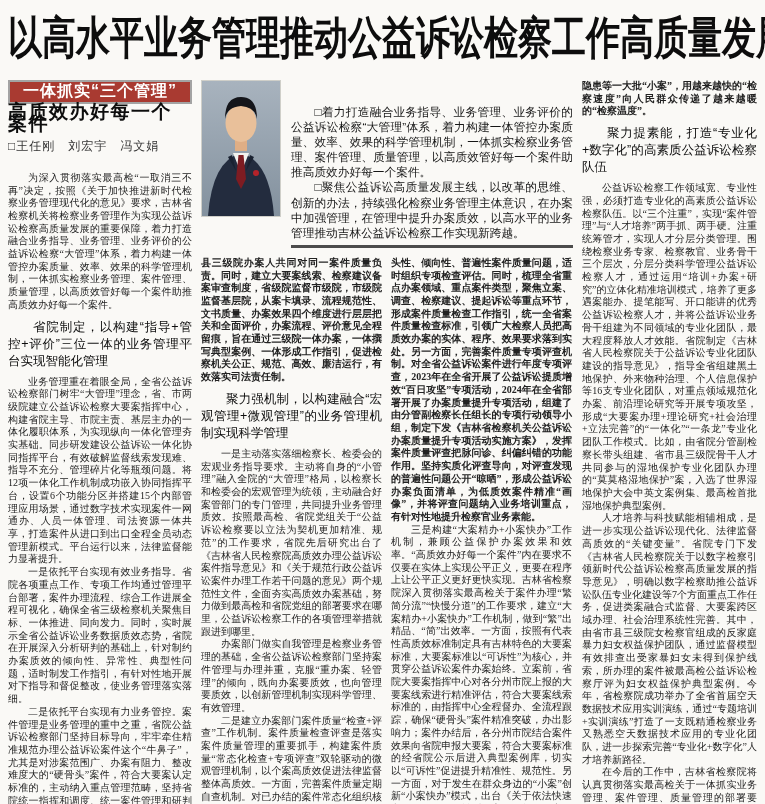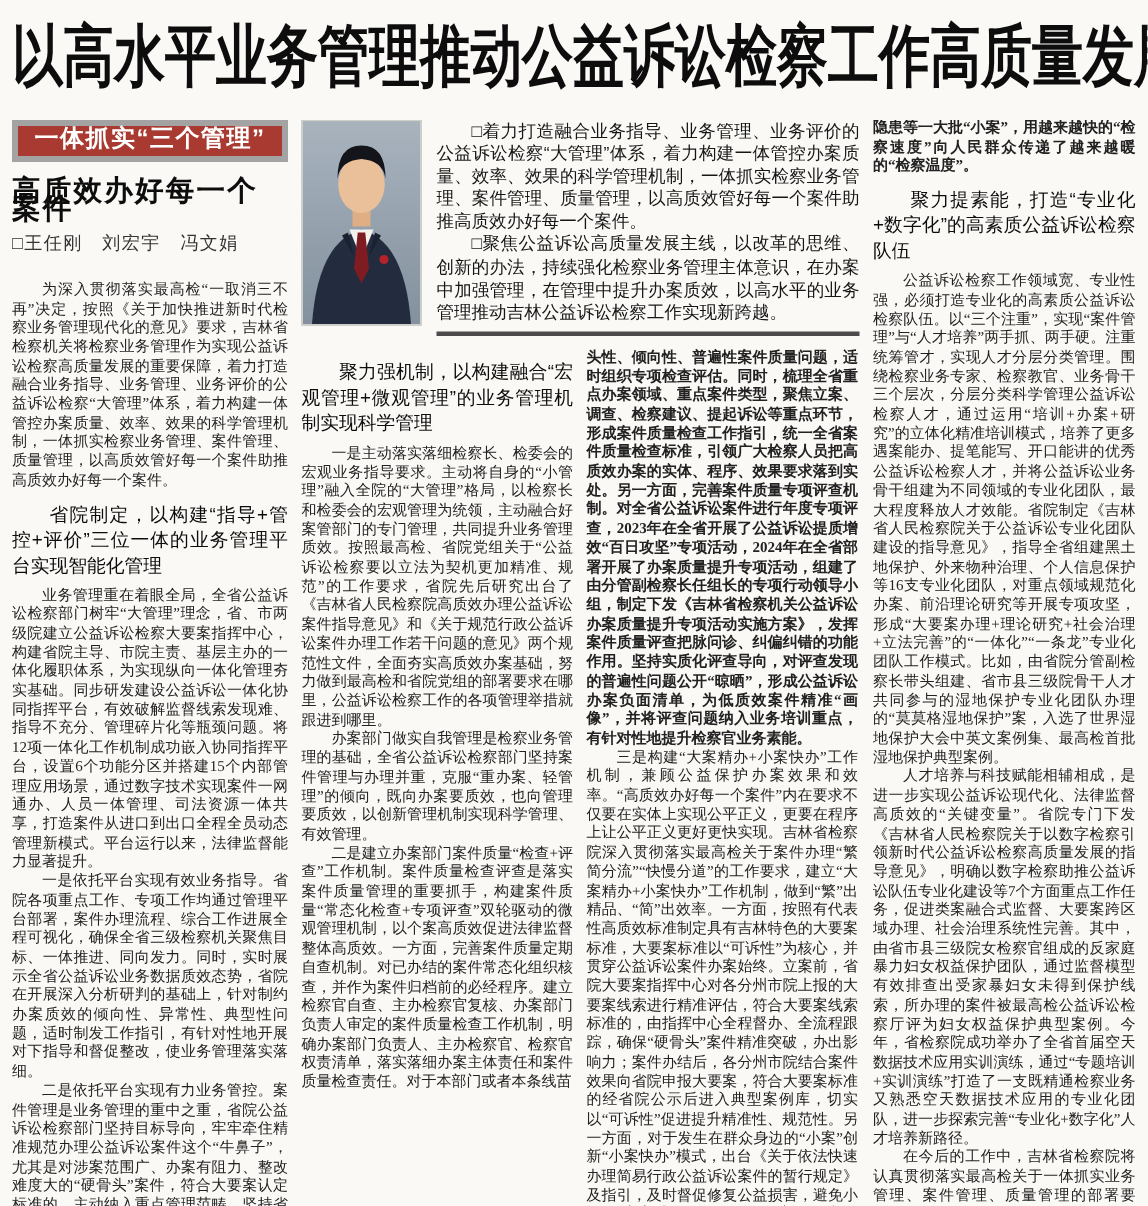--- a/index.html
+++ b/index.html
@@ -15,43 +15,43 @@
   }
 
   .content { display:flex; gap:9px; height:726px; overflow:hidden; margin-top:6px; }
 
   .col { font-size:10px; line-height:12.7px; text-align:justify; }
   .col1 { width:184px; flex:none; }
   .middle { width:372px; flex:none; }
   .col4 { flex:1; }
 
   .kicker-box {
-    background:#a93a31; color:#fff; border:4px solid #a3a3a3;
+    background:#a93a31; color:#fff; border:2px solid #a3a3a3;
     font-family:"Liberation Sans", sans-serif; font-weight:bold;
     font-size:16px; letter-spacing:1px; padding:3px 5px 4px;
-    display:block; text-align:center; margin-bottom:14px;
+    display:block; text-align:center; margin-bottom:2px;
   }
   .kicker-sub {
     font-family:"Liberation Sans", sans-serif; font-weight:bold;
     font-size:19px; letter-spacing:1.5px; color:#0d0d0d; margin:2px 0 9px; text-align:left;
   }
   .authors { font-size:12px; color:#333; margin-bottom:19px; letter-spacing:1px; }
 
   p.para { text-indent:2em; }
   p.cont { text-indent:0;font-weight:bold; }
   .lead { font-weight:normal; }
   .col-head {
     font-family:"Liberation Sans", sans-serif; font-weight:normal; color:#0d0d0d;
     font-size:12.5px; line-height:17px; margin:7px 0 6px; text-indent:2em; text-align:justify;
   }
 
   .middle-top { display:flex; gap:10px; }
   .photo { width:80px; height:137px; flex:none; border:1px solid #cfcfc9; background:#93a0ac; }
   .photo svg { display:block; }
-  .quote-wrap { flex:1; display:flex; flex-direction:column; }
+  .quote-wrap { flex:1; display:flex; flex-direction:column;margin-top:24px; }
   .quote {
     font-family:"Liberation Sans", sans-serif; font-size:11.7px; line-height:15.1px;
     color:#161616; text-align:justify; flex:1;
   }
   .quote p { text-indent:2em; }
   .quote-rule { height:3px; background:#4c4c4c; margin-top:5px; flex:none; }
 
   .middle-cols { display:flex; gap:9px; margin-top:9px; }
   .middle-cols .subcol { width:181px; }
 </style>
@@ -105,20 +105,21 @@
             <p>□着力打造融合业务指导、业务管理、业务评价的公益诉讼检察“大管理”体系，着力构建一体管控办案质量、效率、效果的科学管理机制，一体抓实检察业务管理、案件管理、质量管理，以高质效管好每一个案件助推高质效办好每一个案件。</p>
             <p>□聚焦公益诉讼高质量发展主线，以改革的思维、创新的办法，持续强化检察业务管理主体意识，在办案中加强管理，在管理中提升办案质效，以高水平的业务管理推动吉林公益诉讼检察工作实现新跨越。</p>
           </div>
           <div class="quote-rule"></div>
         </div>
       </div>
 
       <div class="middle-cols">
 
         <div class="col subcol">
+          <p class="cont">县三级院办案人共同对同一案件质量负责。同时，建立大要案线索、检察建议备案审查制度，省级院监督市级院，市级院监督基层院，从案卡填录、流程规范性、文书质量、办案效果四个维度进行层层把关和全面评价，办案流程、评价意见全程留痕，旨在通过三级院一体办案，一体撰写典型案例、一体形成工作指引，促进检察机关公正、规范、高效、廉洁运行，有效落实司法责任制。</p>
           <p class="col-head">聚力强机制，以构建融合“宏观管理+微观管理”的业务管理机制实现科学管理</p>
           <p class="para"><span class="lead">一是主动落实落细检察长、检委会的宏观业务指导要求。</span><span>主动将自身的“小管理”融入全院的“大管理”格局，以检察长和检委会的宏观管理为统领，主动融合好案管部门的专门管理，共同提升业务管理质效。按照最高检、省院党组关于“公益诉讼检察要以立法为契机更加精准、规范”的工作要求，省院先后研究出台了《吉林省人民检察院高质效办理公益诉讼案件指导意见》和《关于规范行政公益诉讼案件办理工作若干问题的意见》两个规范性文件，全面夯实高质效办案基础，努力做到最高检和省院党组的部署要求在哪里，公益诉讼检察工作的各项管理举措就跟进到哪里。</span></p>
           <p class="para">办案部门做实自我管理是检察业务管理的基础，全省公益诉讼检察部门坚持案件管理与办理并重，克服“重办案、轻管理”的倾向，既向办案要质效，也向管理要质效，以创新管理机制实现科学管理、有效管理。</p>
           <p class="para"><span class="lead">二是建立办案部门案件质量“检查+评查”工作机制。</span><span>案件质量检查评查是落实案件质量管理的重要抓手，构建案件质量“常态化检查+专项评查”双轮驱动的微观管理机制，以个案高质效促进法律监督整体高质效。一方面，完善案件质量定期自查机制。对已办结的案件常态化组织核查，并作为案件归档前的必经程序。建立检察官自查、主办检察官复核、办案部门负责人审定的案件质量检查工作机制，明确办案部门负责人、主办检察官、检察官权责清单，落实落细办案主体责任和案件质量检查责任。对于本部门或者本条线苗</span></p>
         </div>
 
         <div class="col subcol">
           <p class="cont">头性、倾向性、普遍性案件质量问题，适时组织专项检查评估。同时，梳理全省重点办案领域、重点案件类型，聚焦立案、调查、检察建议、提起诉讼等重点环节，形成案件质量检查工作指引，统一全省案件质量检查标准，引领广大检察人员把高质效办案的实体、程序、效果要求落到实处。另一方面，完善案件质量专项评查机制。对全省公益诉讼案件进行年度专项评查，2023年在全省开展了公益诉讼提质增效“百日攻坚”专项活动，2024年在全省部署开展了办案质量提升专项活动，组建了由分管副检察长任组长的专项行动领导小组，制定下发《吉林省检察机关公益诉讼办案质量提升专项活动实施方案》，发挥案件质量评查把脉问诊、纠偏纠错的功能作用。坚持实质化评查导向，对评查发现的普遍性问题公开“晾晒”，形成公益诉讼办案负面清单，为低质效案件精准“画像”，并将评查问题纳入业务培训重点，有针对性地提升检察官业务素能。</p>
           <p class="para"><span class="lead">三是构建“大案精办+小案快办”工作机制，兼顾公益保护办案效果和效率。</span><span>“高质效办好每一个案件”内在要求不仅要在实体上实现公平正义，更要在程序上让公平正义更好更快实现。吉林省检察院深入贯彻落实最高检关于案件办理“繁简分流”“快慢分道”的工作要求，建立“大案精办+小案快办”工作机制，做到“繁”出精品、“简”出效率。一方面，按照有代表性高质效标准制定具有吉林特色的大要案标准，大要案标准以“可诉性”为核心，并贯穿公益诉讼案件办案始终。立案前，省院大要案指挥中心对各分州市院上报的大要案线索进行精准评估，符合大要案线索标准的，由指挥中心全程督办、全流程跟踪，确保“硬骨头”案件精准突破，办出影响力；案件办结后，各分州市院结合案件效果向省院申报大要案，符合大要案标准的经省院公示后进入典型案例库，切实以“可诉性”促进提升精准性、规范性。另一方面，对于发生在群众身边的“小案”创新“小案快办”模式，出台《关于依法快速办理简易行政公益诉讼案件的暂行规定》及指引，及时督促修复公益损害，避免小问题演变成人民群众急难愁盼的大难题。“小案快办”机制建立以来，成功办理了辽源28小时督促整改城市主干路返污、吉林48小时消除行洪安全</span></p>
         </div>

